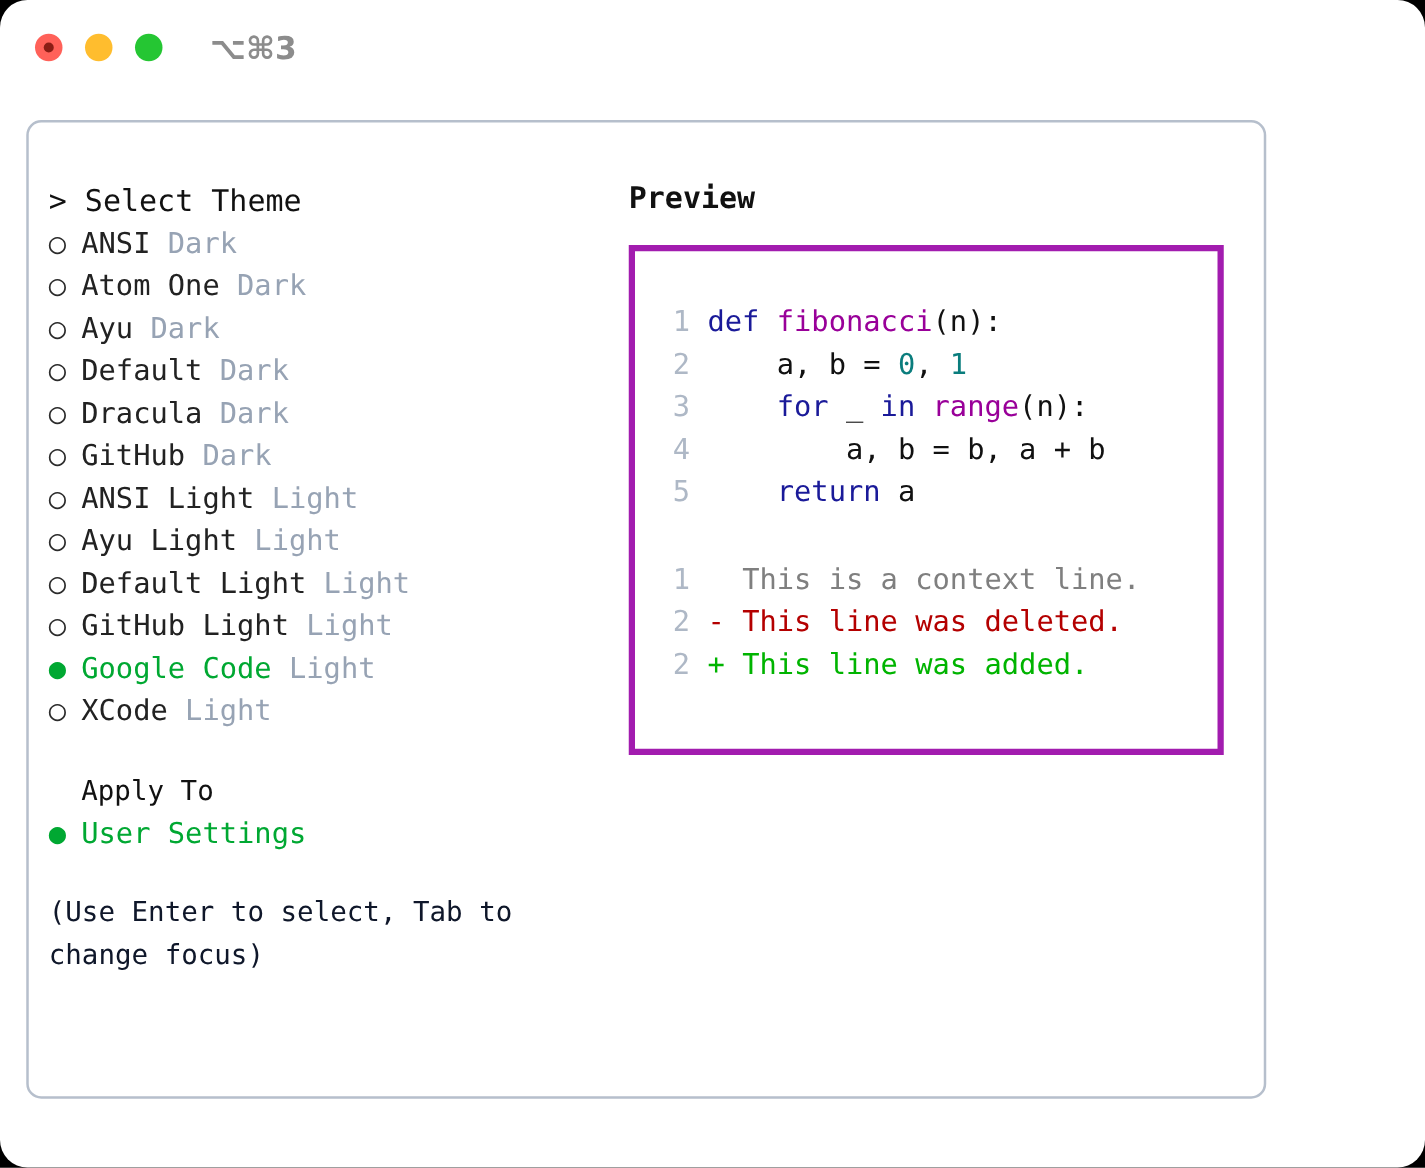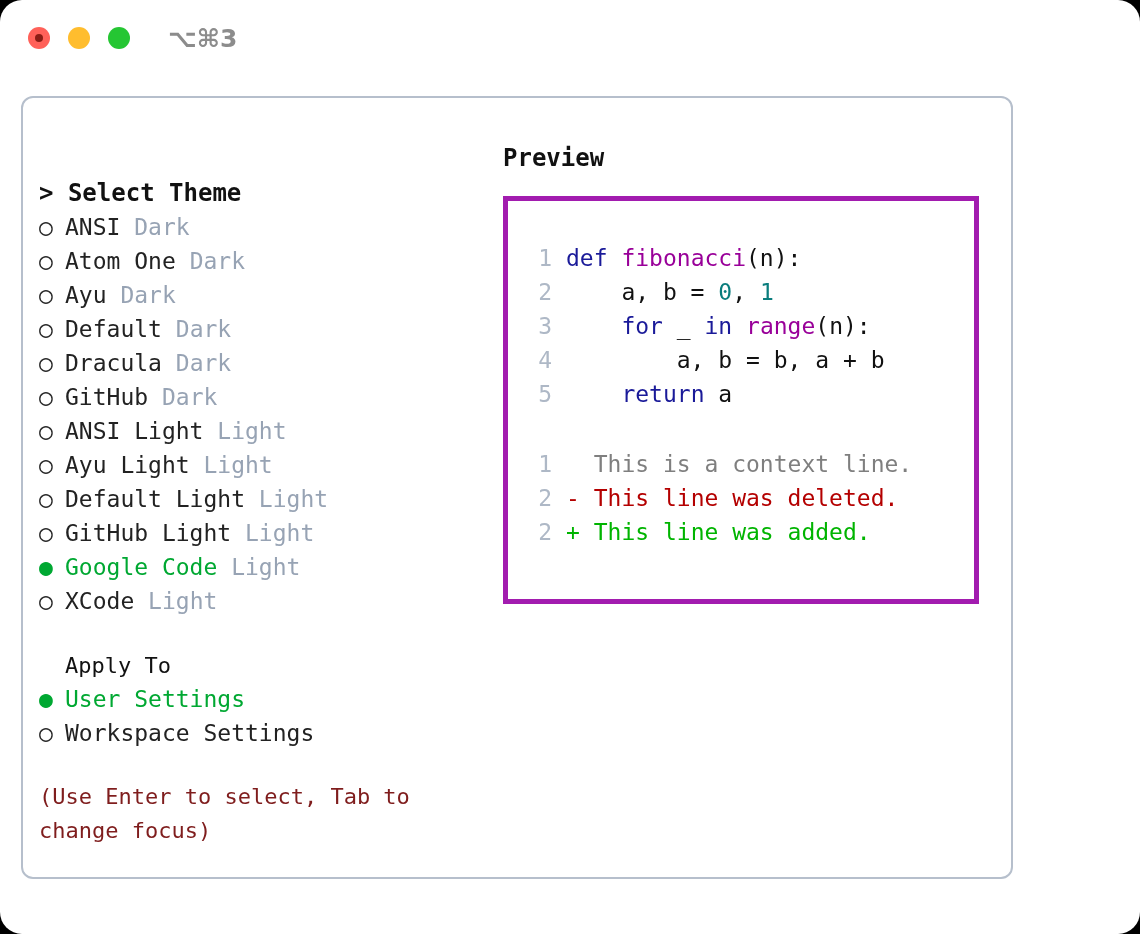--- a/index.html
+++ b/index.html
@@ -88,23 +88,22 @@
   .row {
     height: 34px;
     line-height: 34px;
     font-size: 23px;
     white-space: pre;
     display: block;
   }
 
   .heading {
     font-size: 24px;
-    font-weight: bold;
+    font-weight: normal;
     color: #111111;
-    margin-top: 32px;
   }
   .marker {
     display: inline-block;
     width: 26px;
     white-space: pre;
   }
   .bullet-empty { color: #2b2b2b; }
   .bullet-full  { color: #00a832; }
 
   .name      { color: #222222; }
@@ -116,21 +115,21 @@
   .subheading {
     font-size: 22px;
     color: #111111;
     white-space: pre;
   }
 
   .hint {
     margin-top: 30px;
     font-size: 22px;
     line-height: 34px;
-    color: #7f1d1d;
+    color: #0f172a;
     width: 410px;
     white-space: pre-wrap;
   }
 
   
   .right-col {
     position: absolute;
     left: 480px;
     top: 46px;
     width: 500px;
@@ -206,21 +205,20 @@
           <div class="row"><span class="marker bullet-full">●</span><span class="name-sel">Google Code</span><span class="badge"> Light</span></div>
           <div class="row"><span class="marker bullet-empty">○</span><span class="name">XCode</span><span class="badge"> Light</span></div>
         </div>
 
       <div class="spacer-sm"></div>
 
       <div class="row"><span class="marker"> </span><span class="subheading">Apply To</span></div>
 
       <div id="apply-list">
           <div class="row"><span class="marker bullet-full">●</span><span class="name-sel">User Settings</span></div>
-          <div class="row"><span class="marker bullet-empty">○</span><span class="name">Workspace Settings</span></div>
         </div>
 
       <div class="hint">(Use Enter to select, Tab to change focus)</div>
     </div>
 
     <div class="right-col">
       <div class="preview-title">Preview</div>
       <div class="preview-box">
         <div id="code-block">
             <div class="code-line"><span class="lno">1</span><span class="k-kw">def </span><span class="k-fn">fibonacci</span><span class="k-txt">(n):</span></div>

